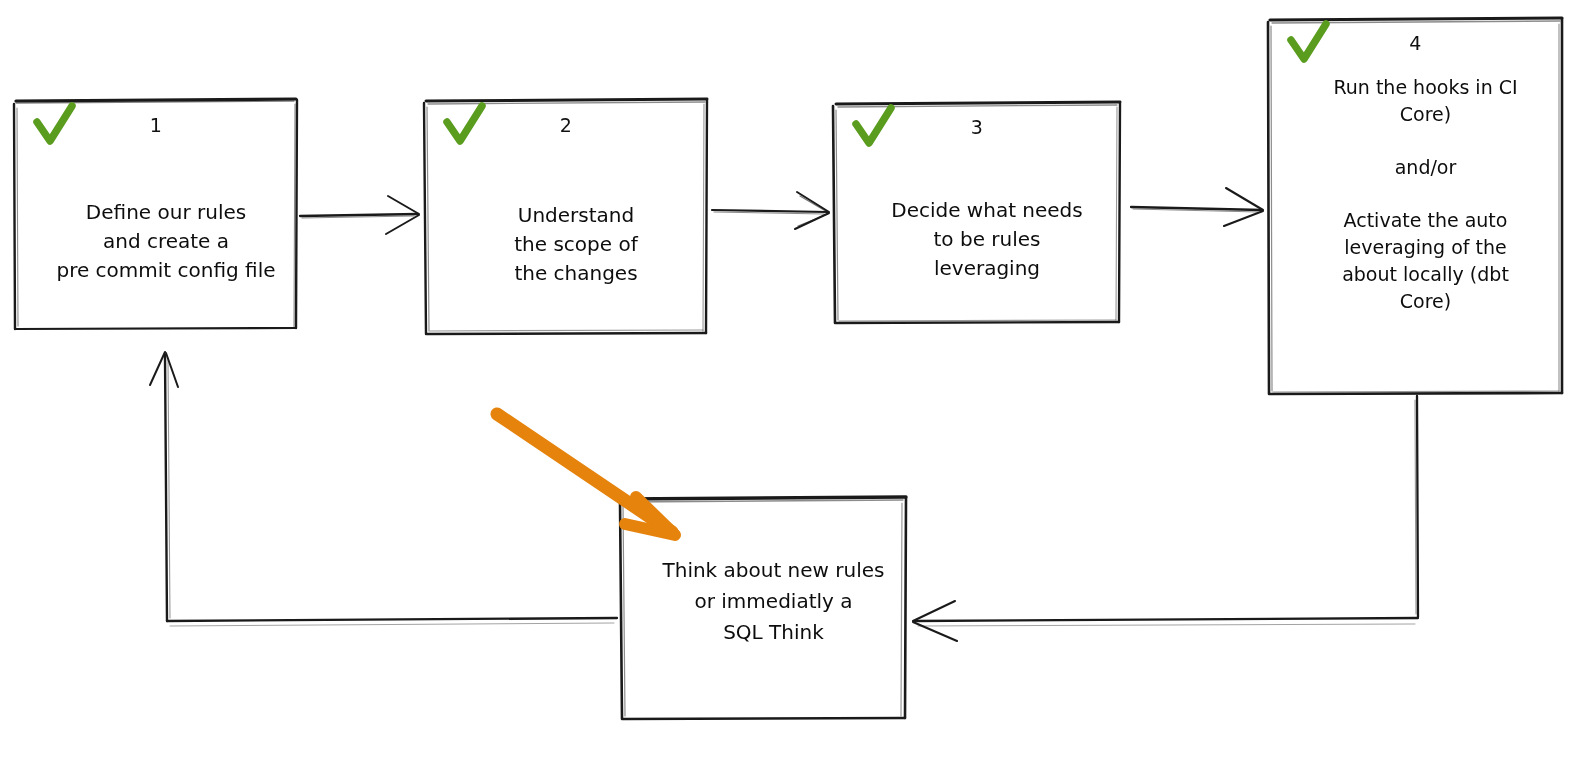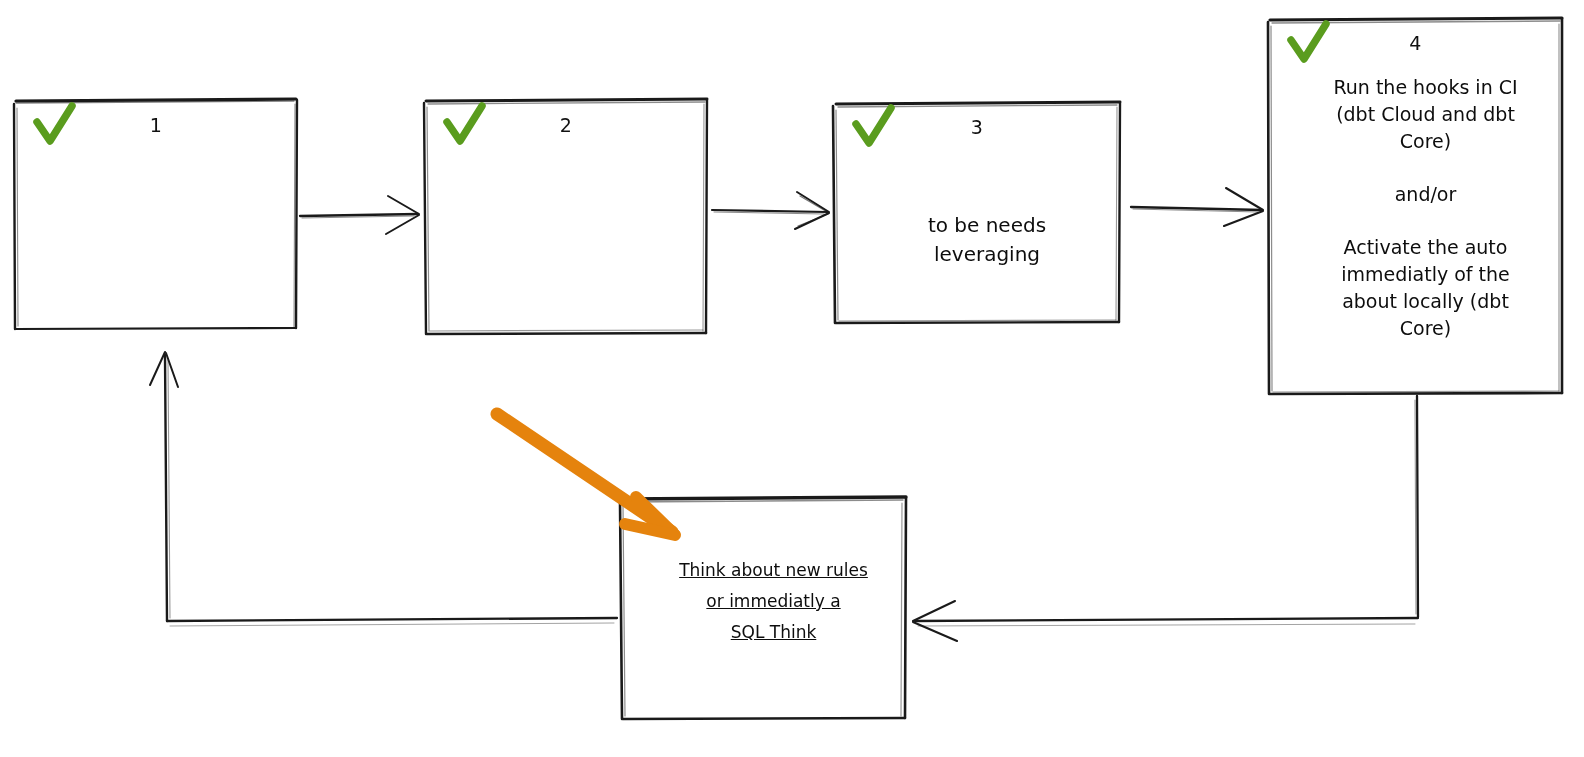--- a/index.html
+++ b/index.html
@@ -86,21 +86,21 @@
   #node-1 { left: 14px;   top: 100px; width: 284px; height: 229px; }
   #node-2 { left: 424px;  top: 100px; width: 284px; height: 234px; }
   #node-3 { left: 833px;  top: 102px; width: 288px; height: 221px; }
   #node-4 { left: 1268px; top: 18px;  width: 295px; height: 376px; }
   #node-5 { left: 620px;  top: 497px; width: 287px; height: 222px; }
 
   #node-4 .node-body { justify-content: flex-start; padding-top: 2px; }
   #node-4 .node-line { font-size: 19px; line-height: 27px; }
   #node-5 .node-header { height: 58px; }
   #node-5 .node-body { justify-content: flex-start; }
-  #node-5 .node-line { font-size: 17px; line-height: 31px; text-decoration: underline; }
+  #node-5 .node-line { font-size: 20px; line-height: 31px; }
 </style>
 </head>
 <body>
 
 <div id="canvas">
 
   <svg id="sketch-layer" viewBox="0 0 1584 757">
     <defs></defs>
 
     <g fill="none" stroke="#1a1a1a" stroke-linecap="round" stroke-linejoin="round">
@@ -210,60 +210,70 @@
     </g>
   </svg>
 
   <div class="node" id="node-1">
     <div class="node-header">
       <svg class="check-icon" viewBox="0 0 46 46">
         <path d="M5,20 L18,39 L40,4" fill="none" stroke="#5a9c1e" stroke-width="7.5" stroke-linecap="round" stroke-linejoin="round"></path>
       </svg>
       <div class="node-number">1</div>
     </div>
+    <div class="node-body">
+      <span class="node-line">Define our rules</span>
+      <span class="node-line">and create a</span>
+      <span class="node-line">pre commit config file</span>
+    </div>
   </div>
 
   <div class="node" id="node-2">
     <div class="node-header">
       <svg class="check-icon" viewBox="0 0 46 46">
         <path d="M5,20 L18,39 L40,4" fill="none" stroke="#5a9c1e" stroke-width="7.5" stroke-linecap="round" stroke-linejoin="round"></path>
       </svg>
       <div class="node-number">2</div>
     </div>
+    <div class="node-body">
+      <span class="node-line">Understand</span>
+      <span class="node-line">the scope of</span>
+      <span class="node-line">the changes</span>
+    </div>
   </div>
 
   <div class="node" id="node-3">
     <div class="node-header">
       <svg class="check-icon" viewBox="0 0 46 46">
         <path d="M5,20 L18,39 L40,4" fill="none" stroke="#5a9c1e" stroke-width="7.5" stroke-linecap="round" stroke-linejoin="round"></path>
       </svg>
       <div class="node-number">3</div>
     </div>
     <div class="node-body">
-      <span class="node-line">to be needs</span>
+      <span class="node-line">Decide what needs</span>
+      <span class="node-line">to be rules</span>
       <span class="node-line">leveraging</span>
     </div>
   </div>
 
   <div class="node" id="node-4">
     <div class="node-header">
       <svg class="check-icon" viewBox="0 0 46 46">
         <path d="M5,20 L18,39 L40,4" fill="none" stroke="#5a9c1e" stroke-width="7.5" stroke-linecap="round" stroke-linejoin="round"></path>
       </svg>
       <div class="node-number">4</div>
     </div>
     <div class="node-body">
       <span class="node-line">Run the hooks in CI</span>
-      <span class="node-line">(dbt Cloud and dbt</span>
       <span class="node-line">Core)</span>
       <div class="para-gap"></div>
       <span class="node-line">and/or</span>
       <div class="para-gap"></div>
       <span class="node-line">Activate the auto</span>
-      <span class="node-line">immediatly of the</span>
+      <span class="node-line">leveraging of the</span>
       <span class="node-line">about locally (dbt</span>
       <span class="node-line">Core)</span>
     </div>
   </div>
 
   <div class="node" id="node-5">
     <div class="node-header"></div>
     <div class="node-body">
       <span class="node-line">Think about new rules</span>
       <span class="node-line">or immediatly a</span>

